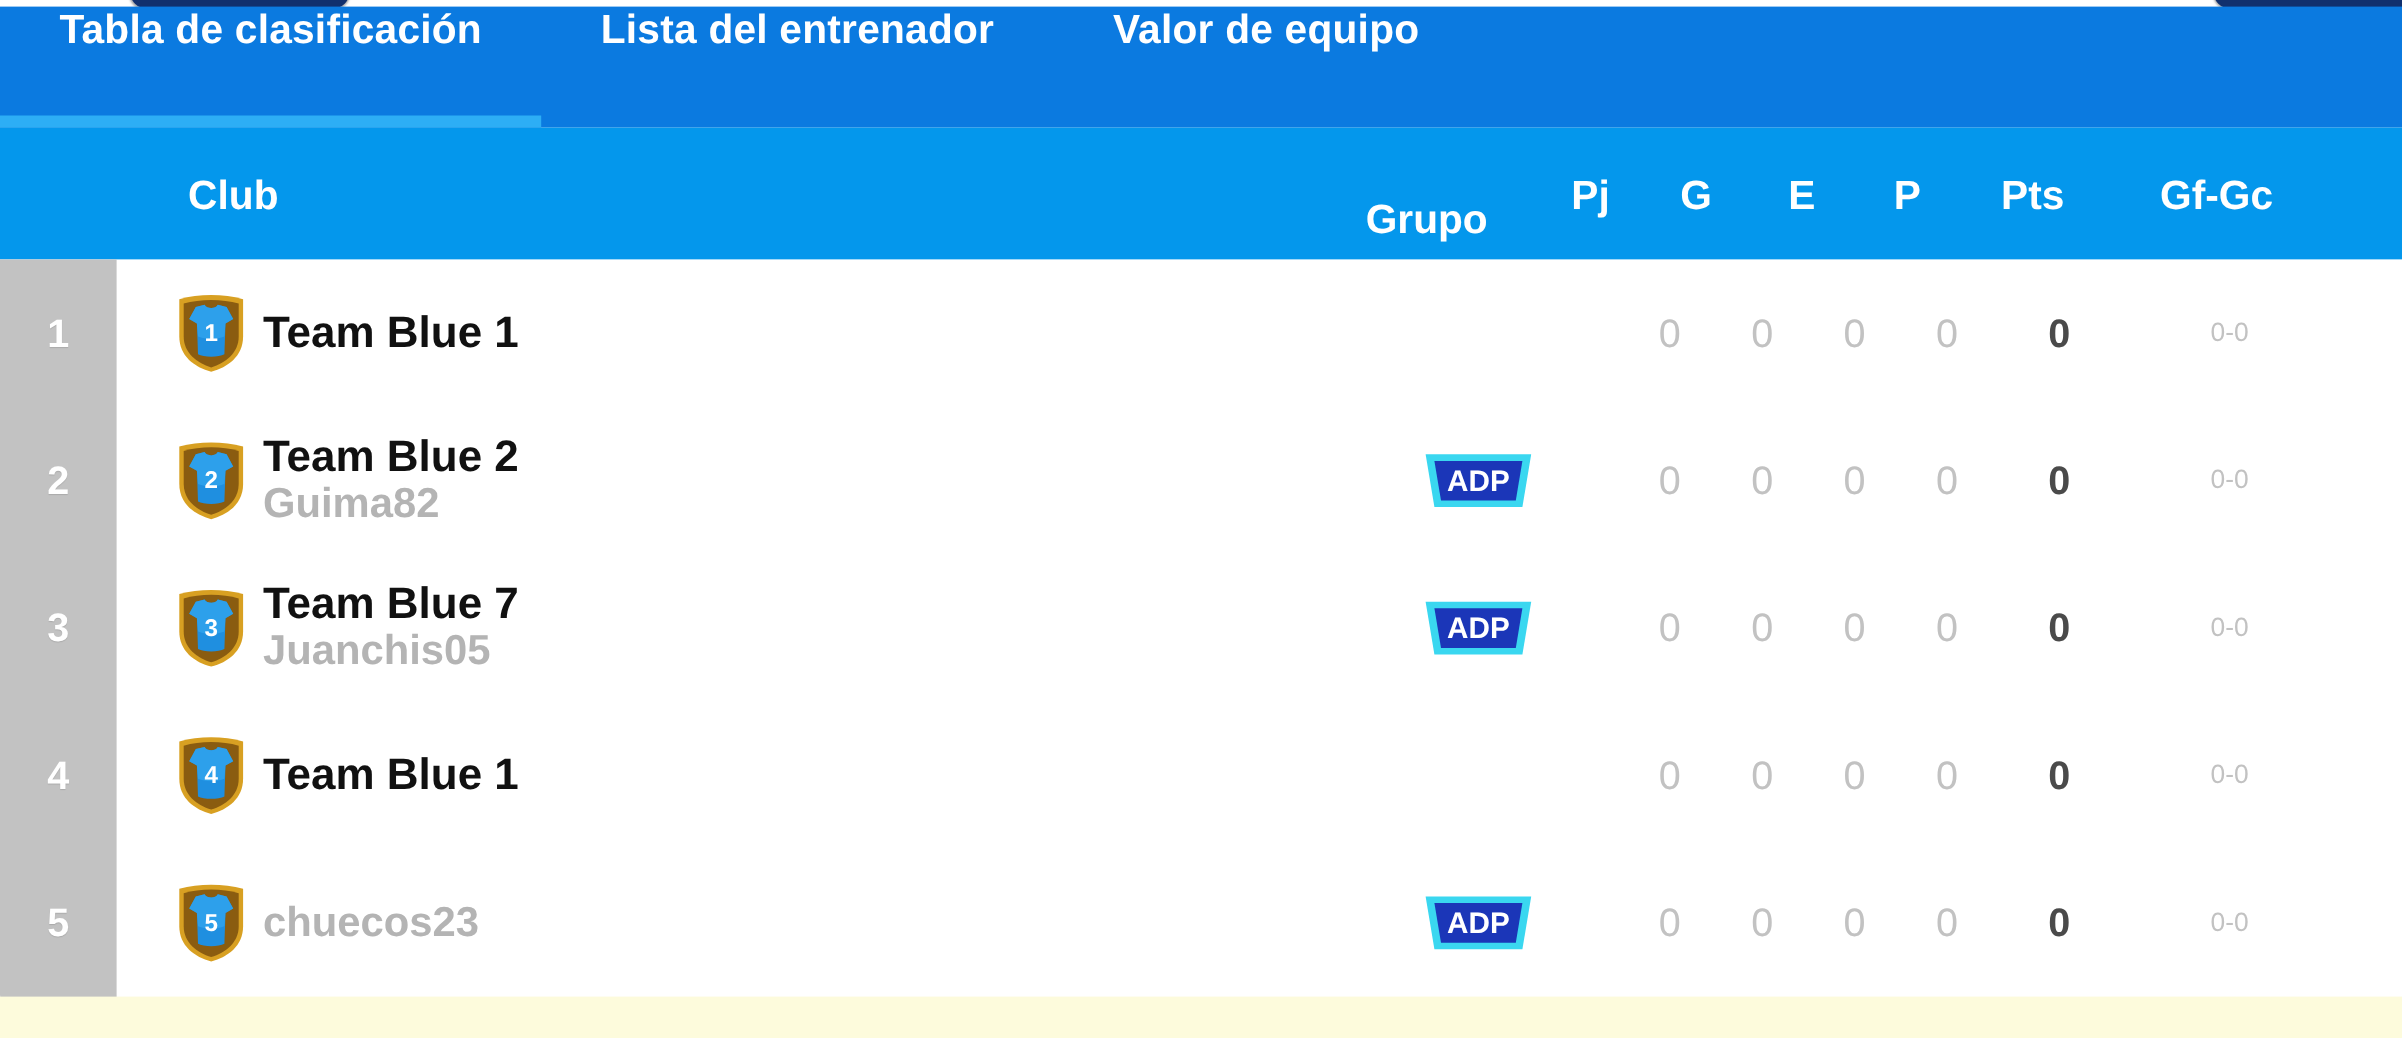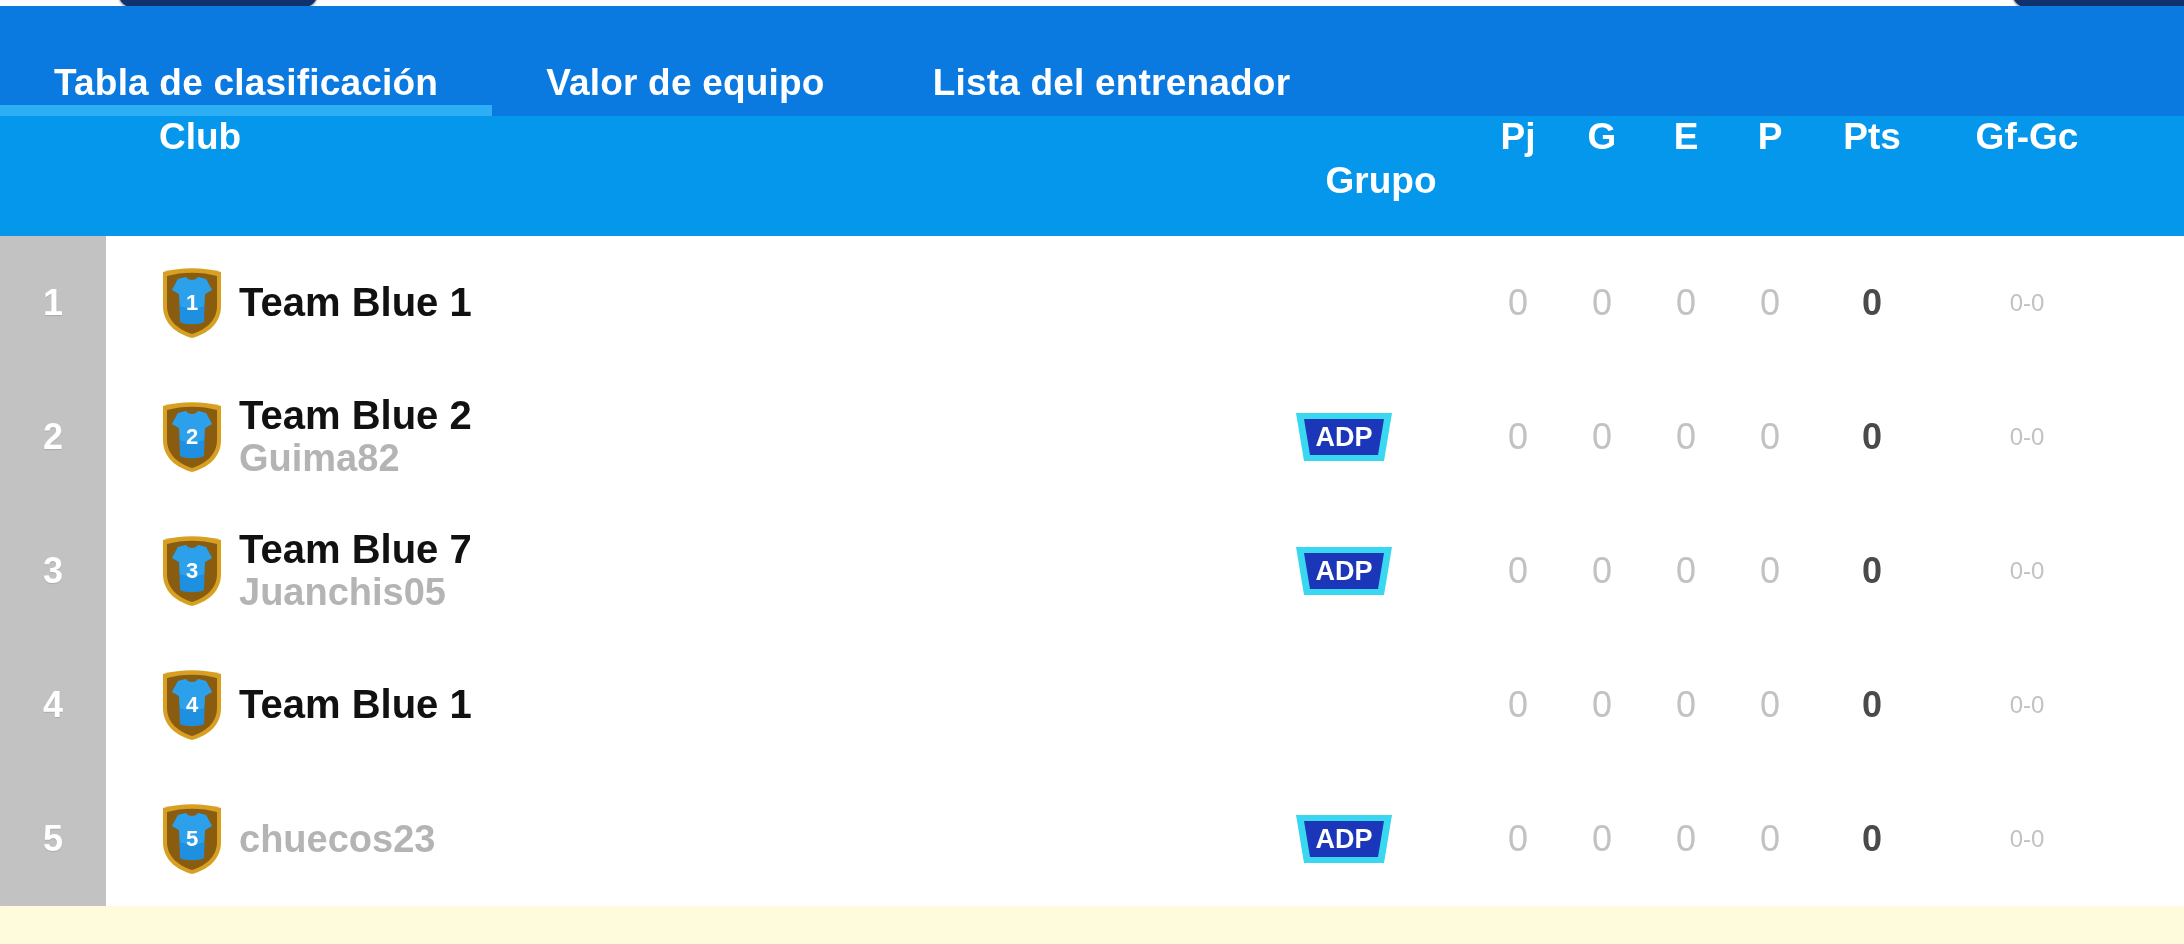--- a/index.html
+++ b/index.html
@@ -53,23 +53,23 @@
     width: 2184px;
     height: 110px;
     background: #0b7ae0;
     display: flex;
     align-items: flex-start;
   }
   .tab {
     position: relative;
     height: 110px;
     display: flex;
-    align-items: flex-end;
+    align-items: flex-start;
     justify-content: center;
-    padding: 12px 54px;
+    padding: 0 54px;
     box-sizing: border-box;
     cursor: pointer;
   }
   .tab-label {
     color: #ffffff;
     font-size: 37px;
     font-weight: bold;
     letter-spacing: 0.2px;
     white-space: nowrap;
   }
@@ -92,21 +92,22 @@
     height: 120px;
     background: #0497ec;
   }
   .colhead-inner {
     position: absolute;
     left: 0;
     top: 0;
     width: 2184px;
     height: 124px;
     display: flex;
-    align-items: flex-start;
+    align-items: center;
+    gap: 12px;
   }
   .ch {
     color: #ffffff;
     font-size: 37px;
     font-weight: bold;
     text-align: center;
     box-sizing: border-box;
     white-space: nowrap;
   }
   .ch-rank   { width: 106px; }
@@ -244,24 +245,24 @@
 <div class="app">
 
   <div class="top-chrome-left"></div>
   <div class="top-chrome-right"></div>
 
   <div class="tabbar">
     <div class="tab active">
       <span class="tab-label">Tabla de clasificación</span>
     </div>
     <div class="tab">
+      <span class="tab-label">Lista del entrenador</span>
+    </div>
+    <div class="tab">
       <span class="tab-label">Valor de equipo</span>
-    </div>
-    <div class="tab">
-      <span class="tab-label">Lista del entrenador</span>
     </div>
   </div>
 
   <div class="colhead">
     <div class="colhead-inner">
       <div class="ch ch-rank"></div>
       <div class="ch ch-club">Club</div>
       <div class="ch ch-grupo">Grupo</div>
       <div class="ch ch-stat">Pj</div>
       <div class="ch ch-stat">G</div>

